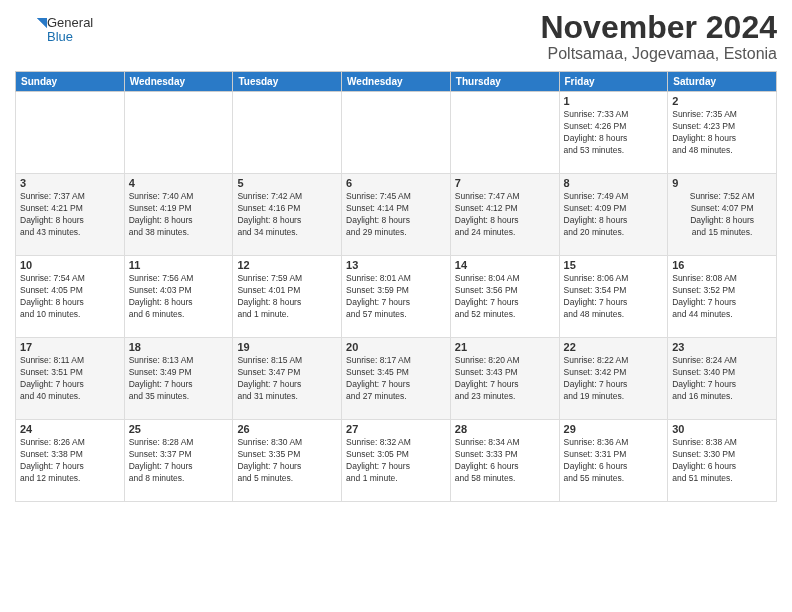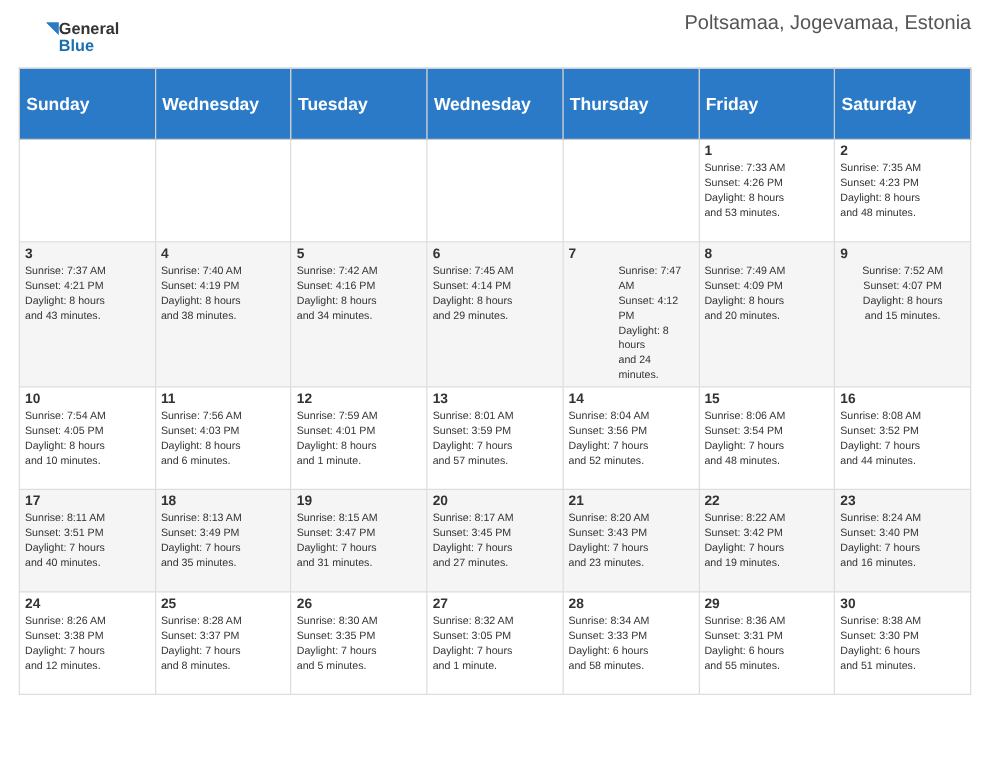--- a/index.html
+++ b/index.html
@@ -23,21 +23,21 @@
     }
     .logo {
       display: flex;
       align-items: center;
       margin-top: 4px;
     }
     .logo-text {
       display: flex;
       flex-direction: column;
       font-size: 13px;
-      font-weight: bold;
+      font-weight: normal;
       line-height: 1.1;
     }
     .logo-general { color: #333; }
     .logo-blue { color: #1a6faf; }
     .title-block {
       text-align: right;
     }
     .month-title {
       font-size: 32px;
       font-weight: bold;
@@ -49,23 +49,23 @@
       color: #555;
     }
     .calendar {
       width: 100%;
       border-collapse: collapse;
       table-layout: fixed;
     }
     .calendar th {
       background: #2a7ac7;
       color: #fff;
-      font-size: 14px;
+      font-size: 10px;
       font-weight: bold;
-      padding: 20px 5px;
+      padding: 4px 5px;
       text-align: left;
       border: 1px solid #ccc;
     }
     .calendar td {
       vertical-align: top;
       border: 1px solid #ddd;
       padding: 3px 4px;
       font-size: 9px;
       color: #333;
       background: #fff;
@@ -99,20 +99,21 @@
     <rect x="0" y="0" width="32" height="32" fill="none"></rect>
     <polygon points="22,4 32,4 32,14" fill="#2a7ac7"></polygon>
     <polygon points="22,4 32,4 32,14" fill="#2a7ac7"></polygon>
   </svg>
   <div class="logo-text">
     <span class="logo-general">General</span>
     <span class="logo-blue">Blue</span>
   </div>
 </div>
     <div class="title-block">
+      <div class="month-title">November 2024</div>
       <div class="subtitle">Poltsamaa, Jogevamaa, Estonia</div>
     </div>
   </div>
 
   <table class="calendar">
     <thead>
       <tr id="header-row">
           <th>Sunday</th>
           <th>Wednesday</th>
           <th>Tuesday</th>
@@ -168,21 +169,21 @@
           </td>
           <td>
             <span class="day-number">6</span>
             <div class="day-info" style="white-space: pre-line;">Sunrise: 7:45 AM
 Sunset: 4:14 PM
 Daylight: 8 hours
 and 29 minutes.</div>
           </td>
           <td>
             <span class="day-number">7</span>
-            <div class="day-info" style="white-space: pre-line; margin-left: 40px;">Sunrise: 7:47 AM
+            <div class="day-info" style="white-space: pre-line;">Sunrise: 7:47 AM
 Sunset: 4:12 PM
 Daylight: 8 hours
 and 24 minutes.</div>
           </td>
           <td>
             <span class="day-number">8</span>
             <div class="day-info" style="white-space: pre-line;">Sunrise: 7:49 AM
 Sunset: 4:09 PM
 Daylight: 8 hours
 and 20 minutes.</div>

